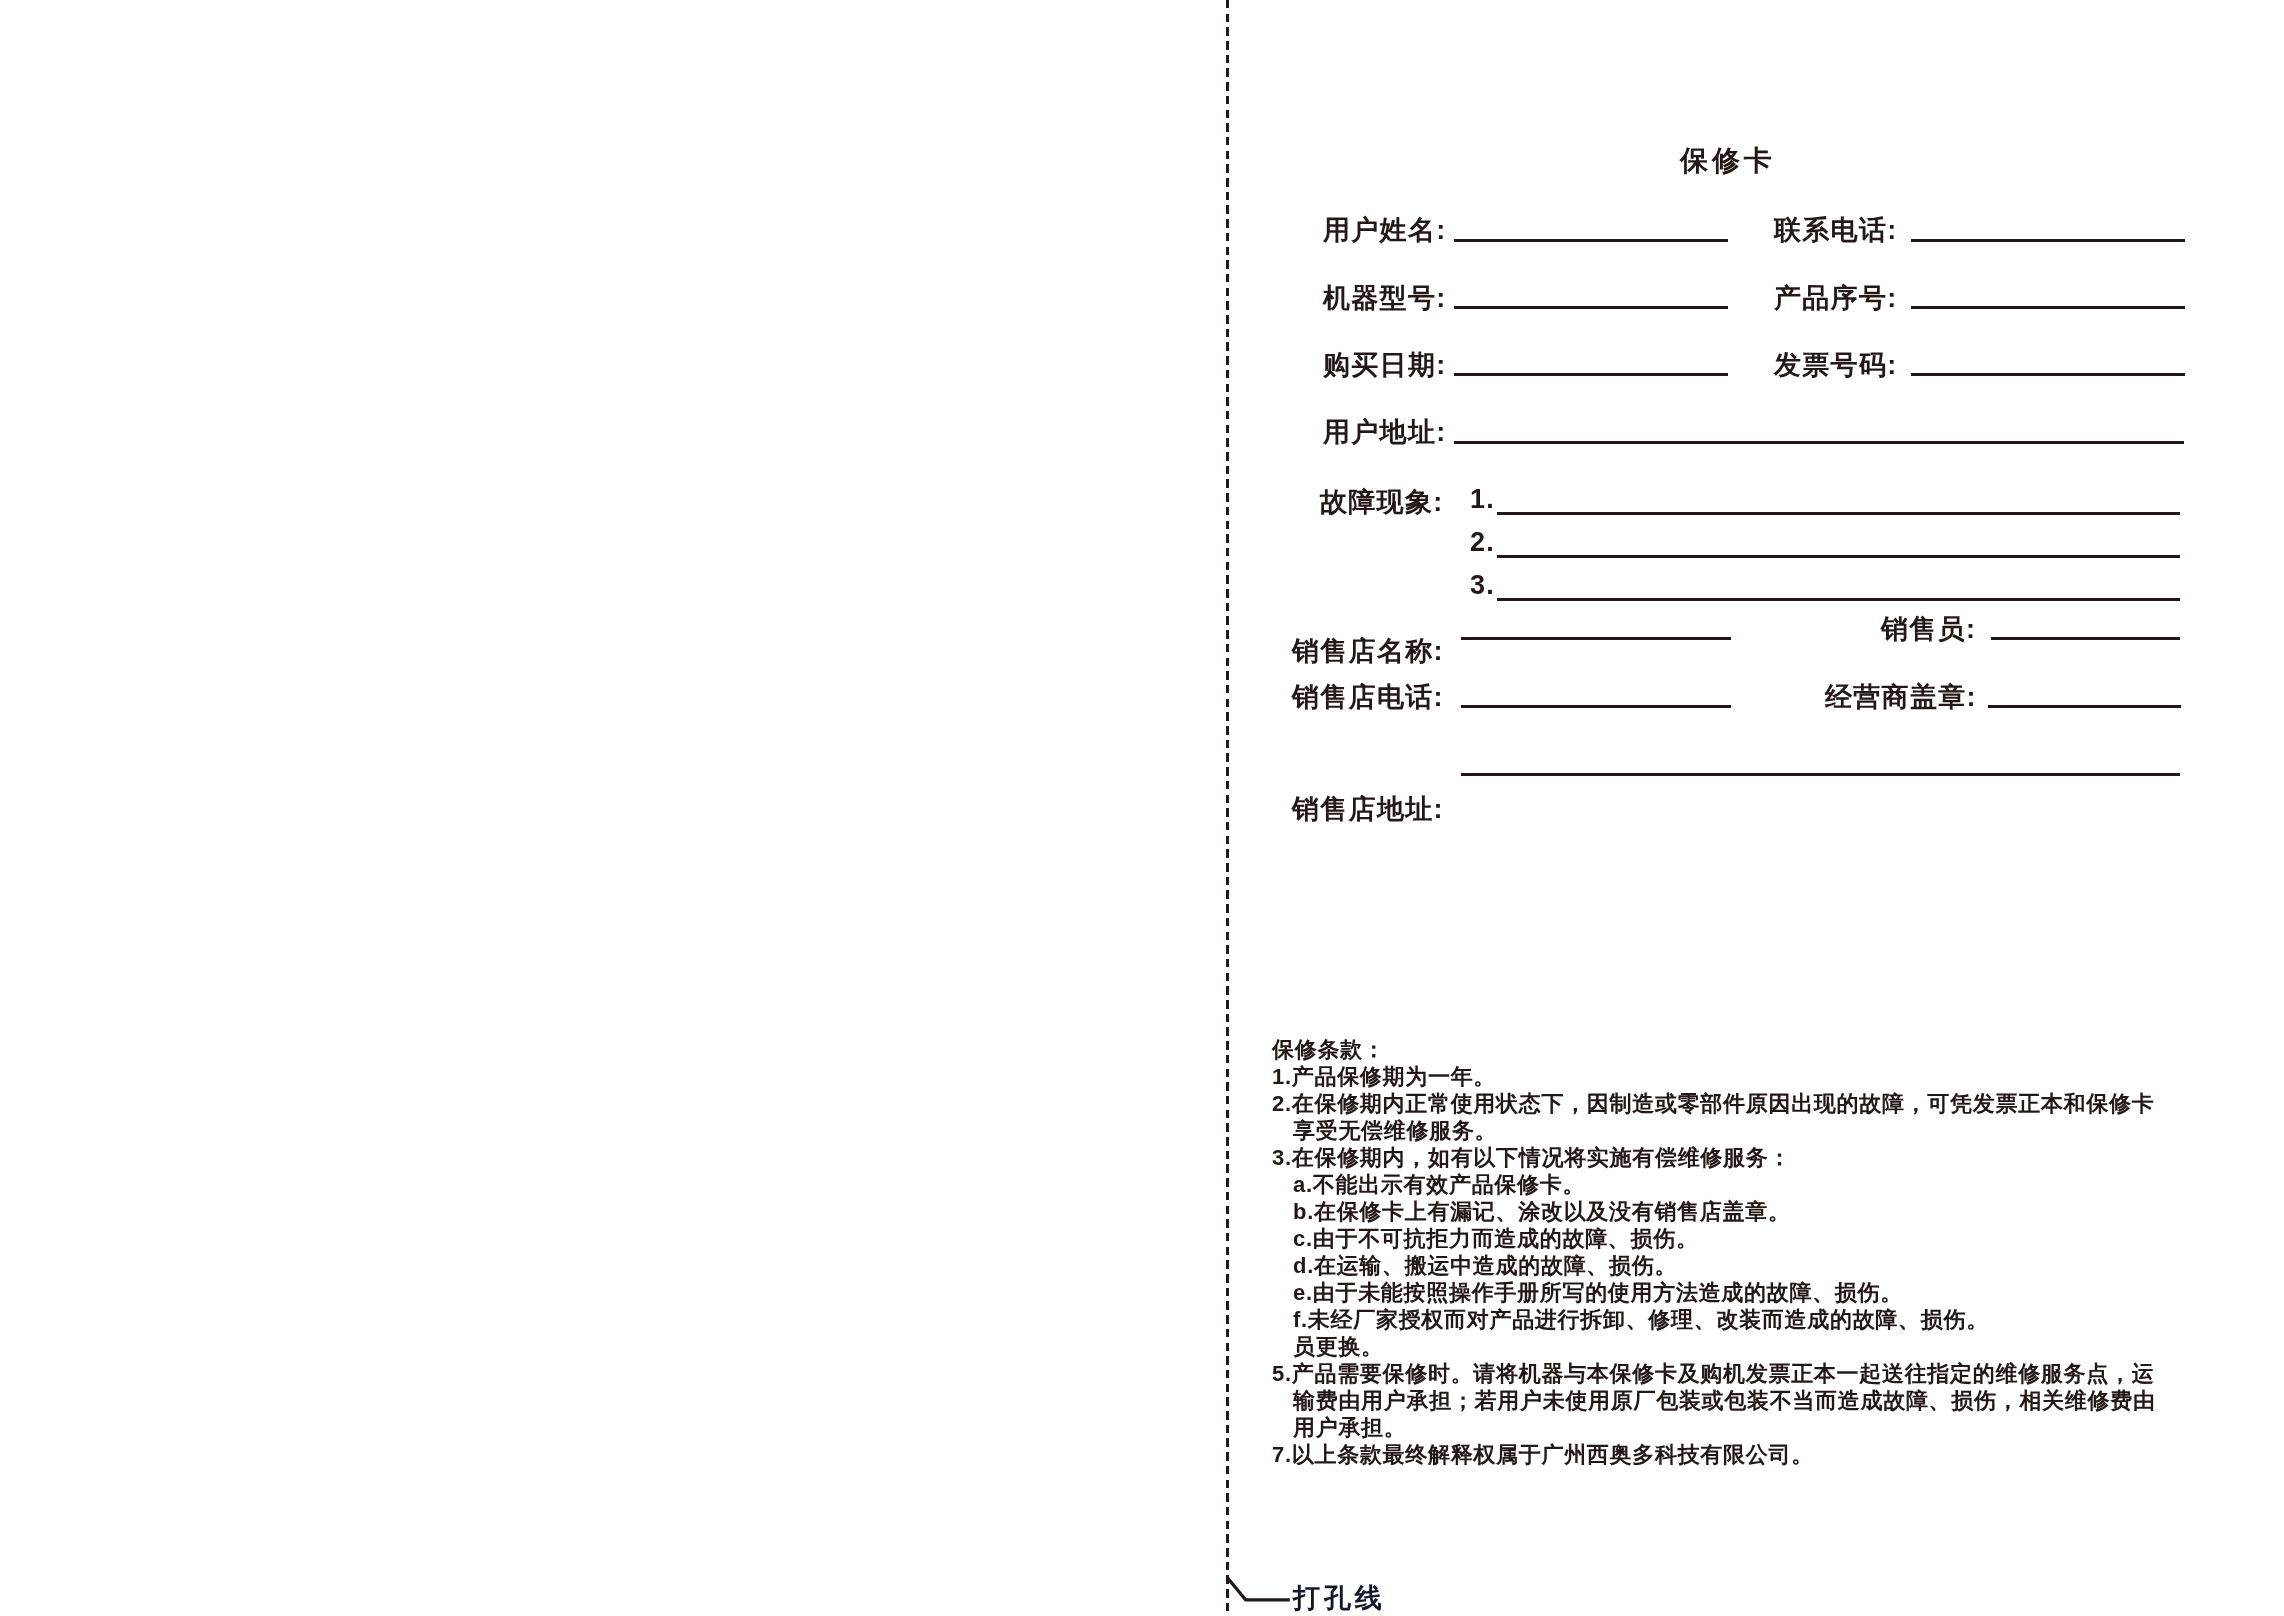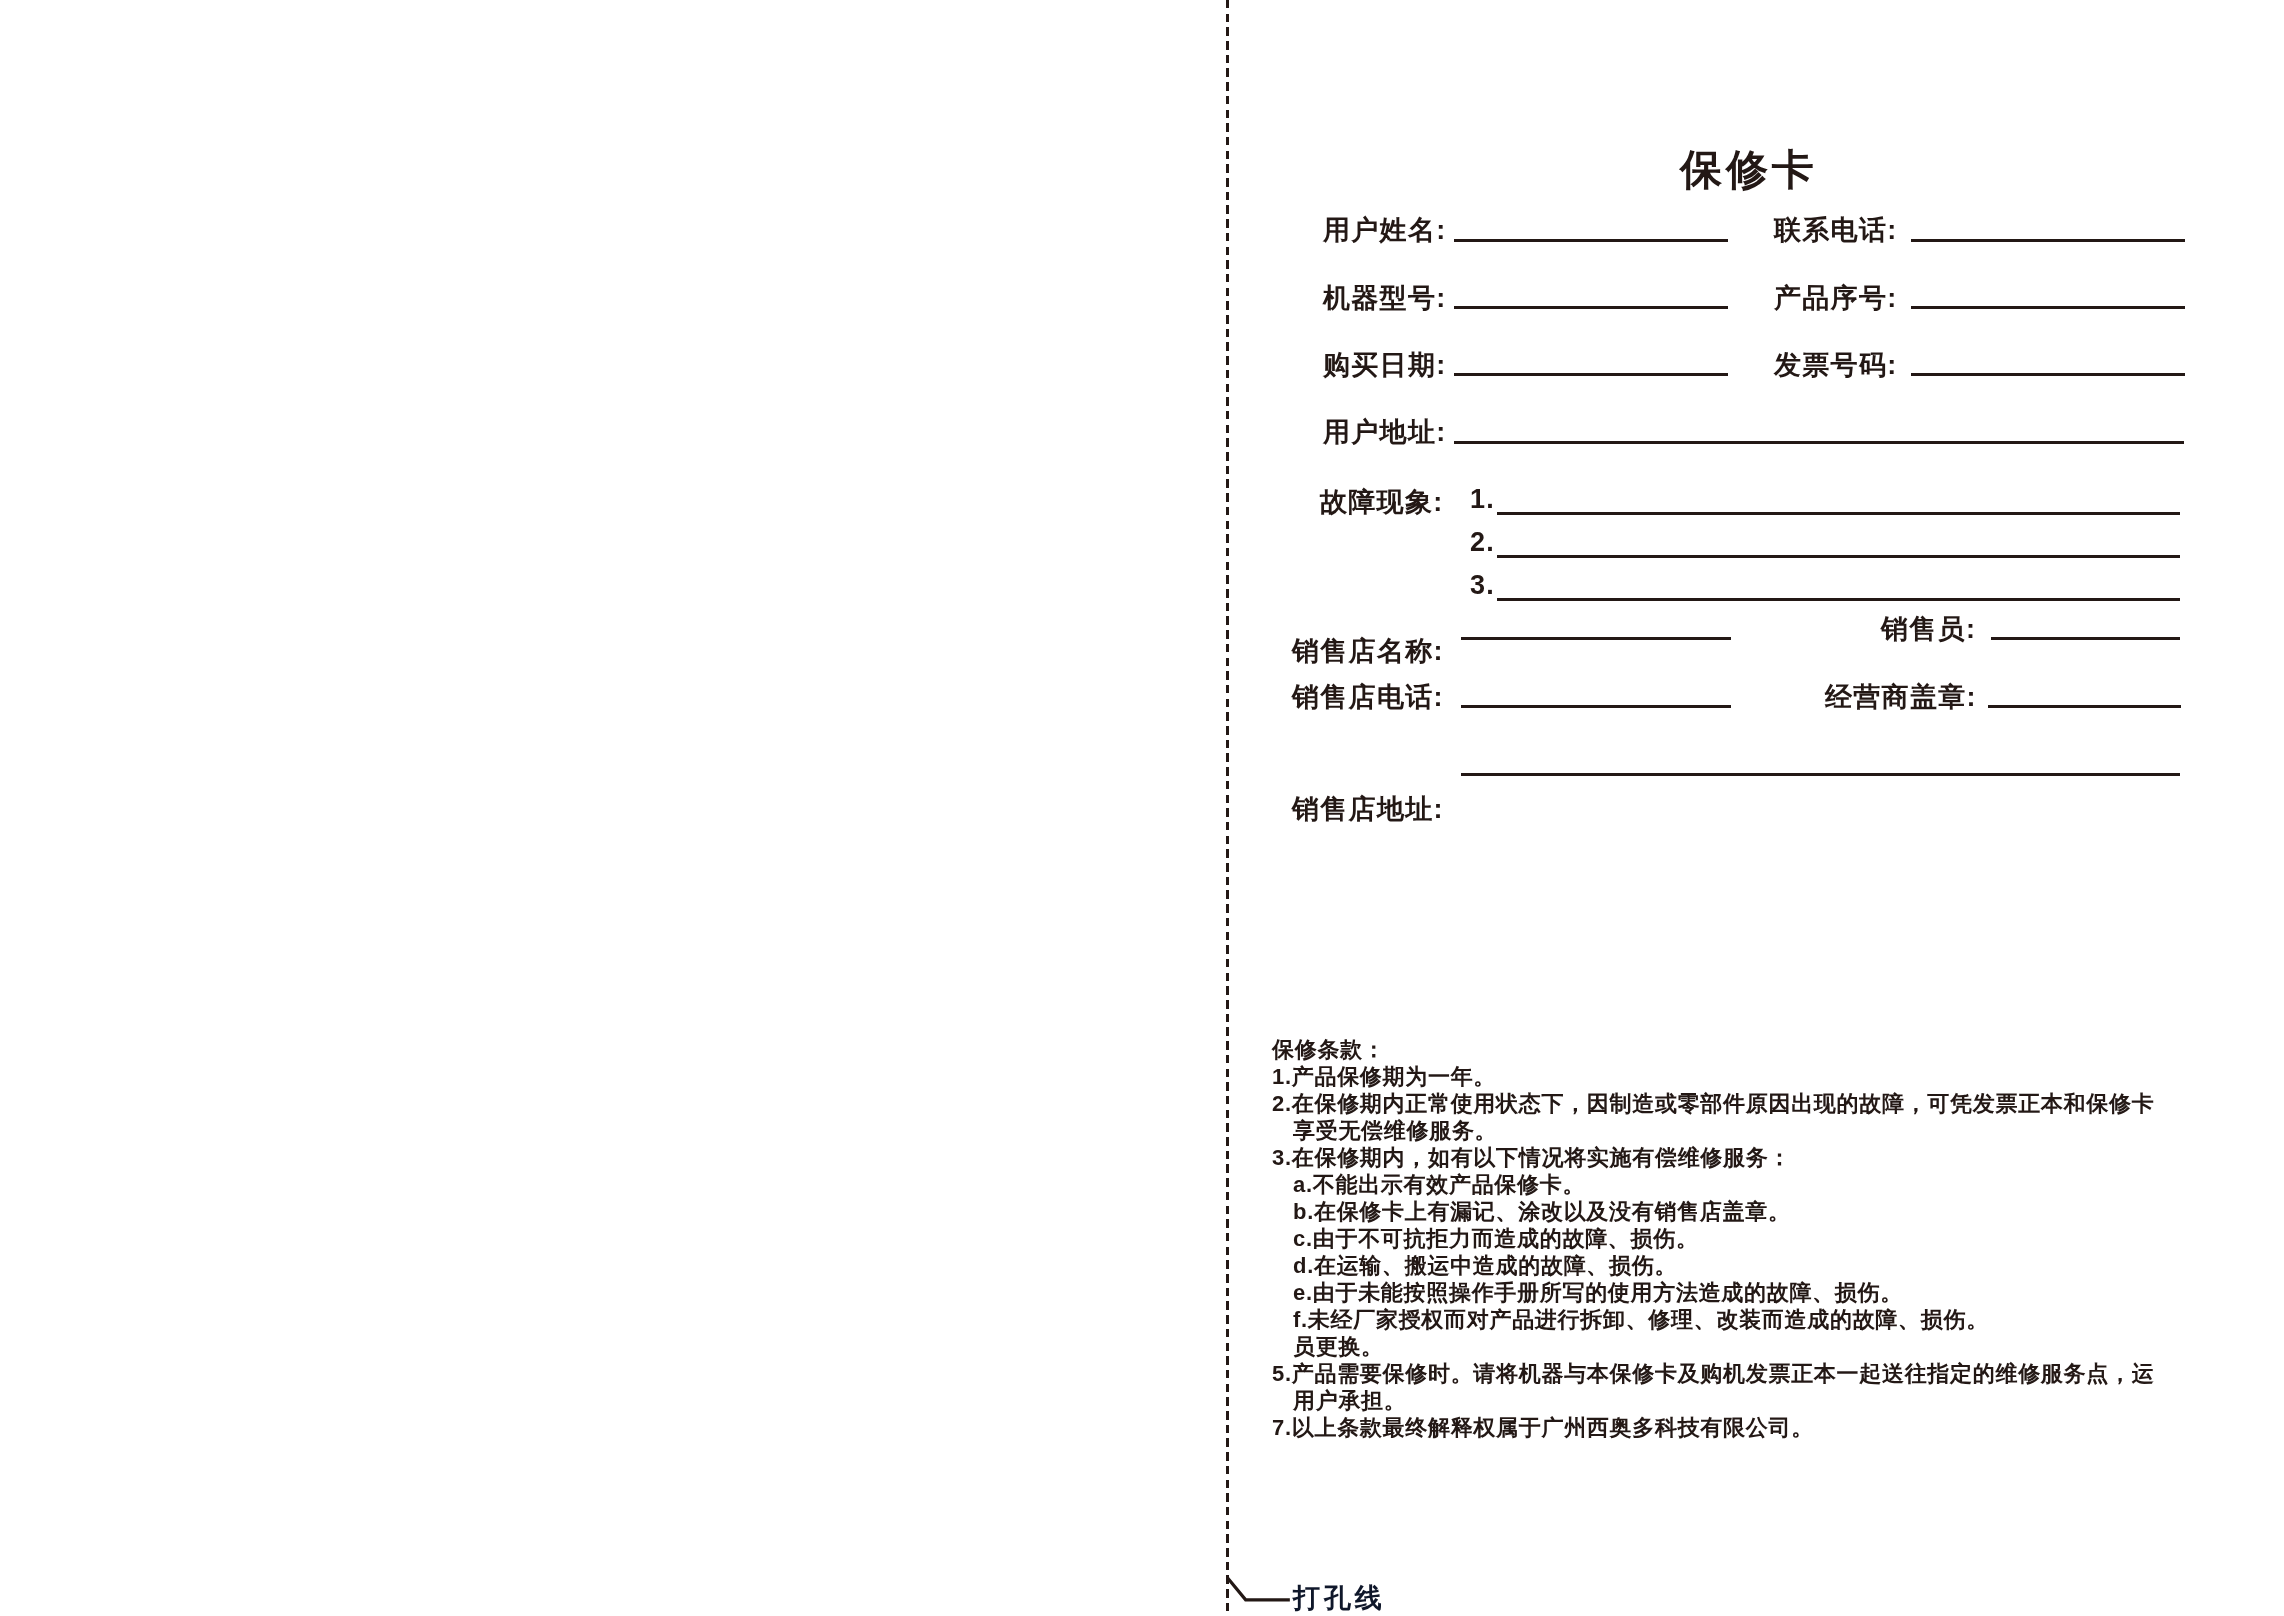--- a/index.html
+++ b/index.html
@@ -26,21 +26,21 @@
     background: repeating-linear-gradient(
       to bottom,
       #231815 0px, #231815 8.5px,
       transparent 8.5px, transparent 13.7px
     );
   }
   .card-title {
     position: absolute;
     left: 1680px;
     top: 142px;
-    font-size: 42px;
+    font-size: 28px;
     font-weight: bold;
     letter-spacing: 3.9px;
     white-space: nowrap;
   }
   .lbl {
     position: absolute;
     font-size: 27px;
     font-weight: bold;
     letter-spacing: 1.3px;
     white-space: nowrap;
@@ -134,20 +134,21 @@
       <div class="tline ind">享受无偿维修服务。</div>
       <div class="tline">3.在保修期内，如有以下情况将实施有偿维修服务：</div>
       <div class="tline ind">a.不能出示有效产品保修卡。</div>
       <div class="tline ind">b.在保修卡上有漏记、涂改以及没有销售店盖章。</div>
       <div class="tline ind">c.由于不可抗拒力而造成的故障、损伤。</div>
       <div class="tline ind">d.在运输、搬运中造成的故障、损伤。</div>
       <div class="tline ind">e.由于未能按照操作手册所写的使用方法造成的故障、损伤。</div>
       <div class="tline ind">f.未经厂家授权而对产品进行拆卸、修理、改装而造成的故障、损伤。</div>
       <div class="tline ind">员更换。</div>
       <div class="tline">5.产品需要保修时。请将机器与本保修卡及购机发票正本一起送往指定的维修服务点，运</div>
+      <div class="tline ind">输费由用户承担；若用户未使用原厂包装或包装不当而造成故障、损伤，相关维修费由</div>
       <div class="tline ind">用户承担。</div>
       <div class="tline">7.以上条款最终解释权属于广州西奥多科技有限公司。</div>
     </div>
 
   <svg class="leader-svg" viewBox="0 0 110 60">
     <polyline points="8,12 36,46 104,46" fill="none" stroke="#231815" stroke-width="5"></polyline>
   </svg>
   <div class="perf-label" style="color: #0f172a;">打孔线</div>
 
 </div>

